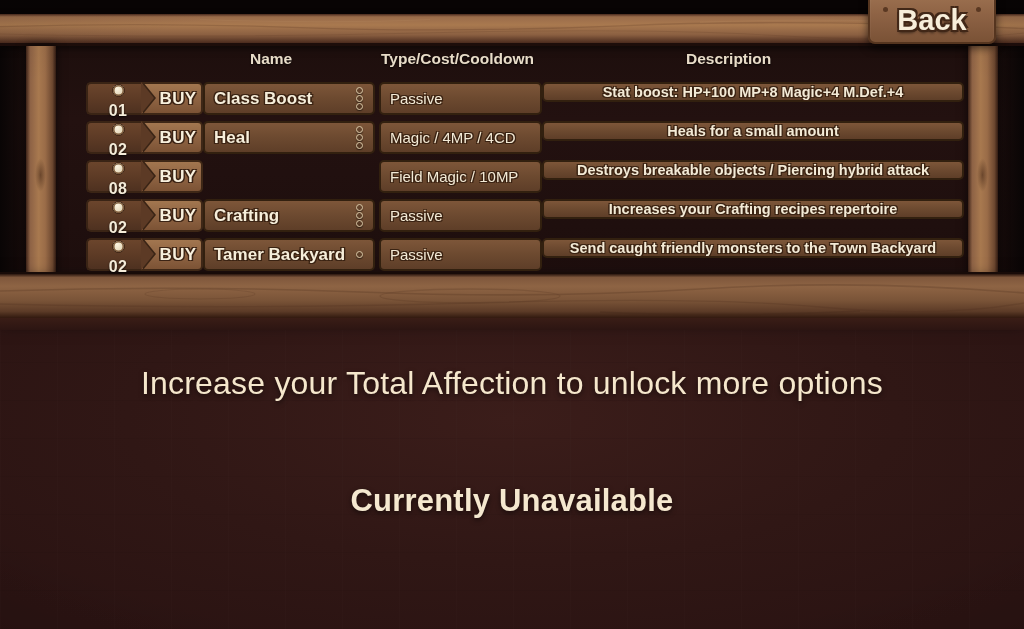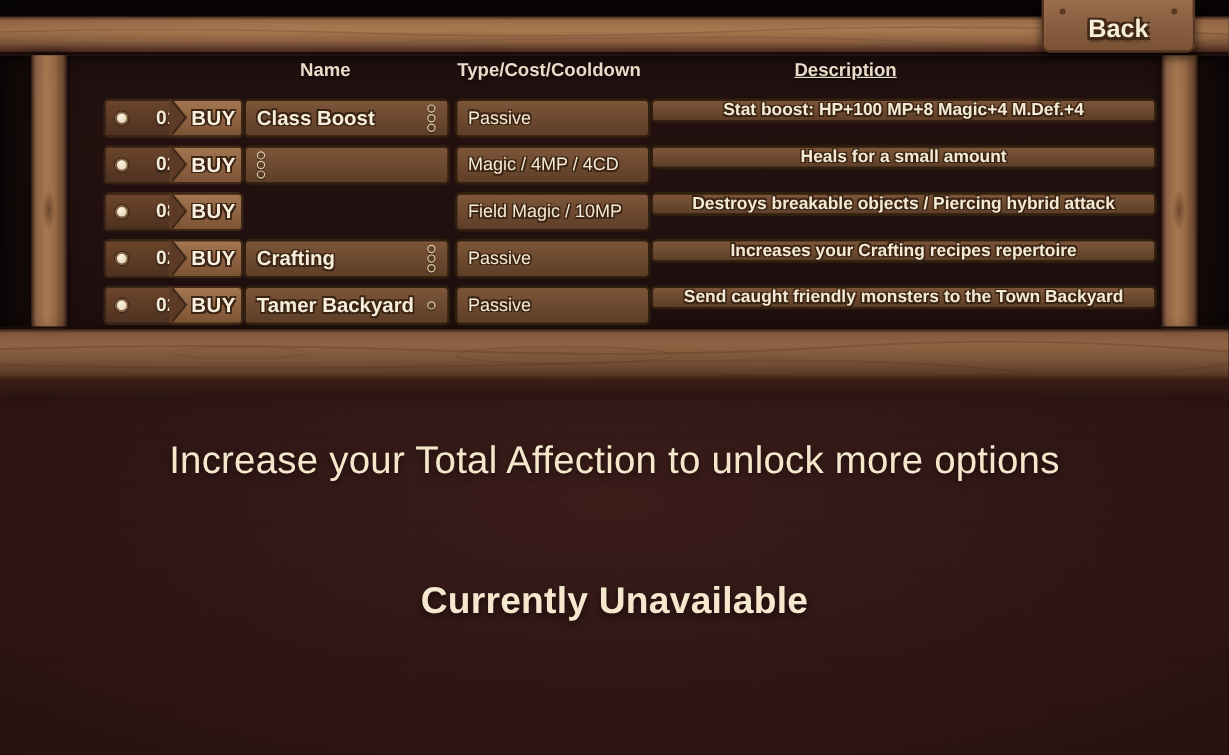--- a/index.html
+++ b/index.html
@@ -171,21 +171,21 @@
     z-index: 21;
   }
   .back-btn .nail-l, .back-btn .nail-r {
     position: absolute; top: 13px;
     width: 5px; height: 5px; border-radius: 50%;
     background: #5a3822;
   }
   .back-btn .nail-l { left: 13px; }
   .back-btn .nail-r { right: 13px; }
   .back-text {
-    font-size: 21px; font-weight: bold; color: #f7eeda;
+    font-size: 29px; font-weight: bold; color: #f7eeda;
     text-shadow:
       -2px -2px 0 #412717, 2px -2px 0 #412717,
       -2px 2px 0 #412717, 2px 2px 0 #412717,
        0 3px 3px rgba(0,0,0,.55);
   }
 
   
   .headers {
     position: absolute; left: 0; top: 50px;
     width: 1024px; height: 24px;
@@ -194,21 +194,21 @@
   .col-head {
     position: absolute;
     font-size: 15.5px;
     font-weight: bold;
     color: #e8dcc8;
     text-shadow: 0 1px 2px rgba(0,0,0,.85);
     white-space: nowrap;
   }
   .head-name { left: 250px; }
   .head-type { left: 381px; }
-  .head-desc { left: 662px; text-decoration: underline; }
+  .head-desc { left: 686px; }
 
   
   .rows {
     position: absolute;
     left: 0; top: 82px;
     width: 1024px;
     z-index: 11;
   }
   .row {
     position: relative;
@@ -219,27 +219,28 @@
   
   .buy-group {
     position: absolute; left: 86px; top: 0;
     height: 33px;
     display: flex; align-items: stretch;
     cursor: pointer;
   }
   .cost-chip {
     position: relative;
     width: 55px;
-    display: flex; align-items: center; gap: 22px;
+    display: flex; align-items: center; gap: 5px;
     padding-left: 7px;
     background-image: linear-gradient(180deg, #6b452c 0%, #5c3a25 55%, #4e3120 100%);
     border: 2px solid #3a2415;
     border-right: none;
     border-radius: 5px 0 0 5px;
     z-index: 2;
+    flex-direction: column;
   }
   .cost-chip::after {
     content: "";
     position: absolute; right: -13px; top: -2px;
     width: 0; height: 0;
     border-top: 16.5px solid transparent;
     border-bottom: 16.5px solid transparent;
     border-left: 13px solid #5c3a25;
     filter: drop-shadow(2px 0 0 #3a2415);
   }
@@ -451,20 +452,21 @@
         <div class="buy-group">
           <div class="cost-chip">
             <span class="badge-dot"></span>
             <span class="cost-num">02</span>
           </div>
           <div class="buy-plate">
             <span class="buy-label">BUY</span>
           </div>
         </div>
         <div class="name-cell">
+          <span class="name-text">Heal</span>
           <span class="pips">
             <span class="pip"></span>
             <span class="pip"></span>
             <span class="pip"></span>
           </span>
         </div>
         <div class="type-cell">
           <span class="type-text">Magic / 4MP / 4CD</span>
         </div>
         <div class="desc-cell">

